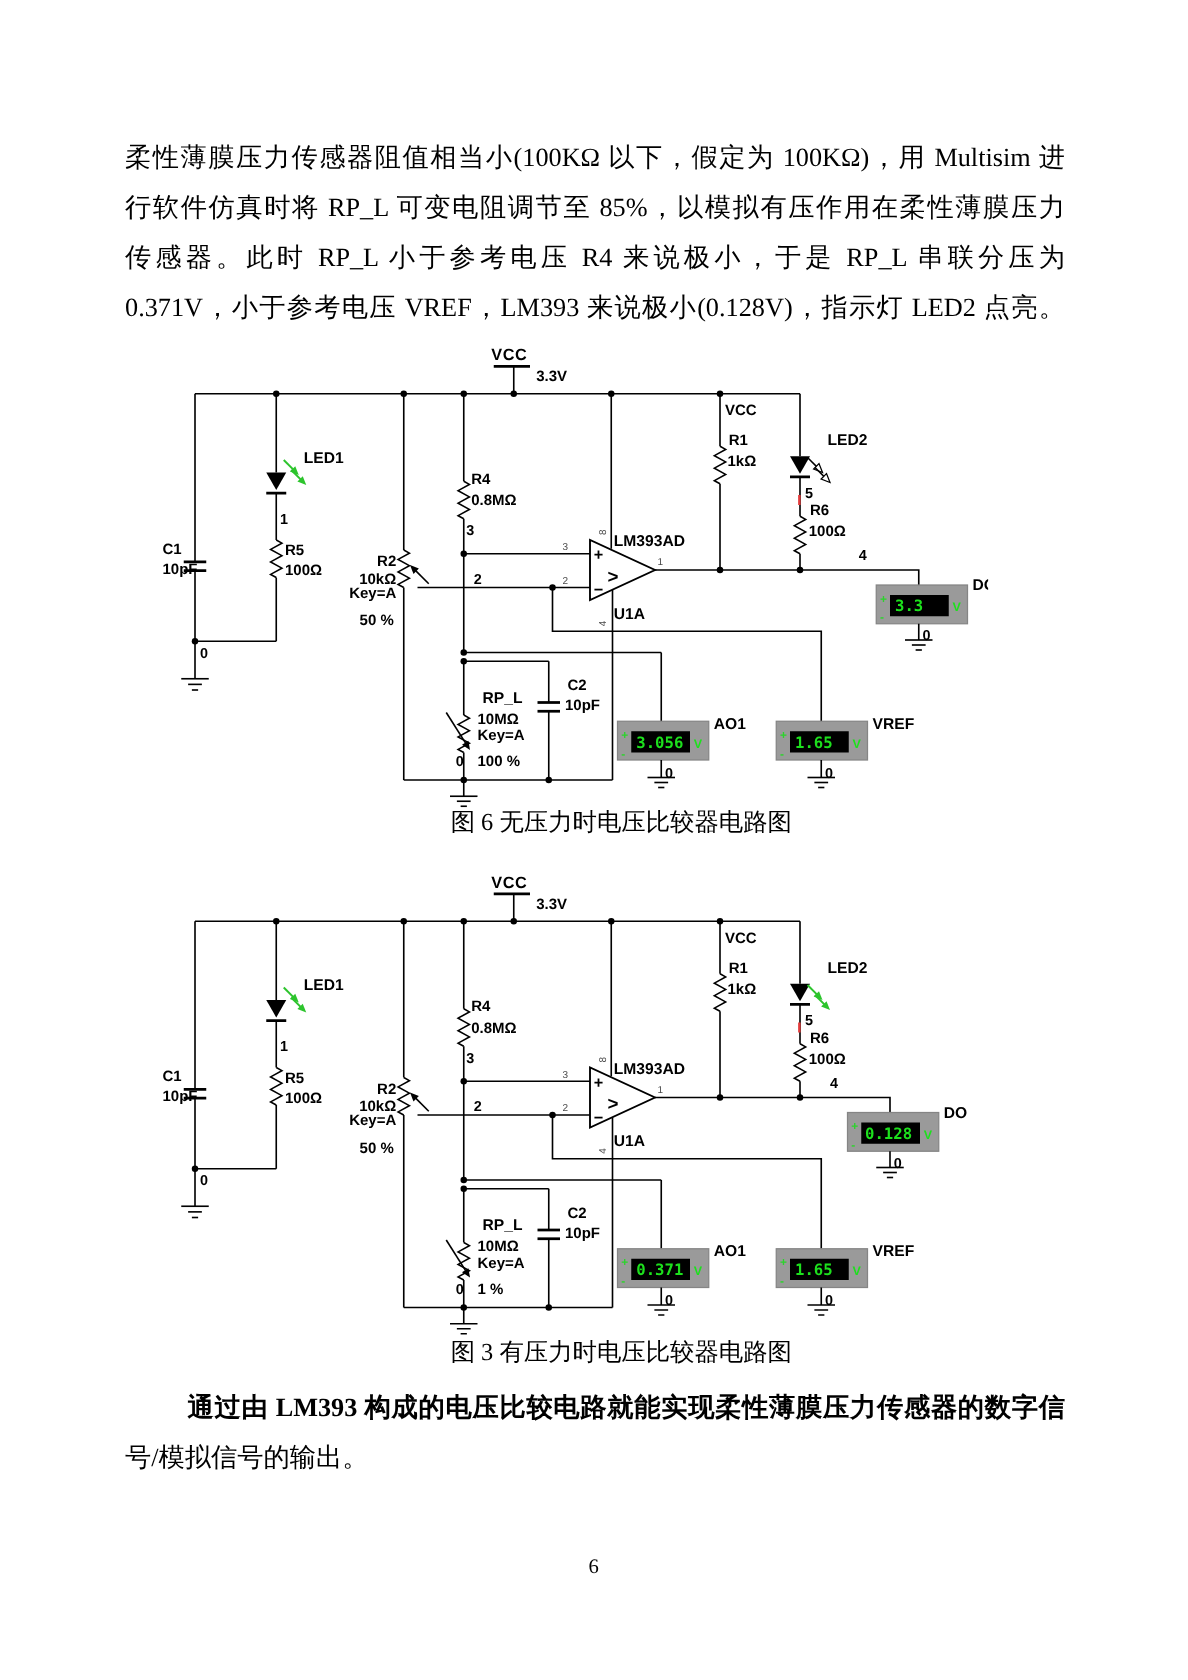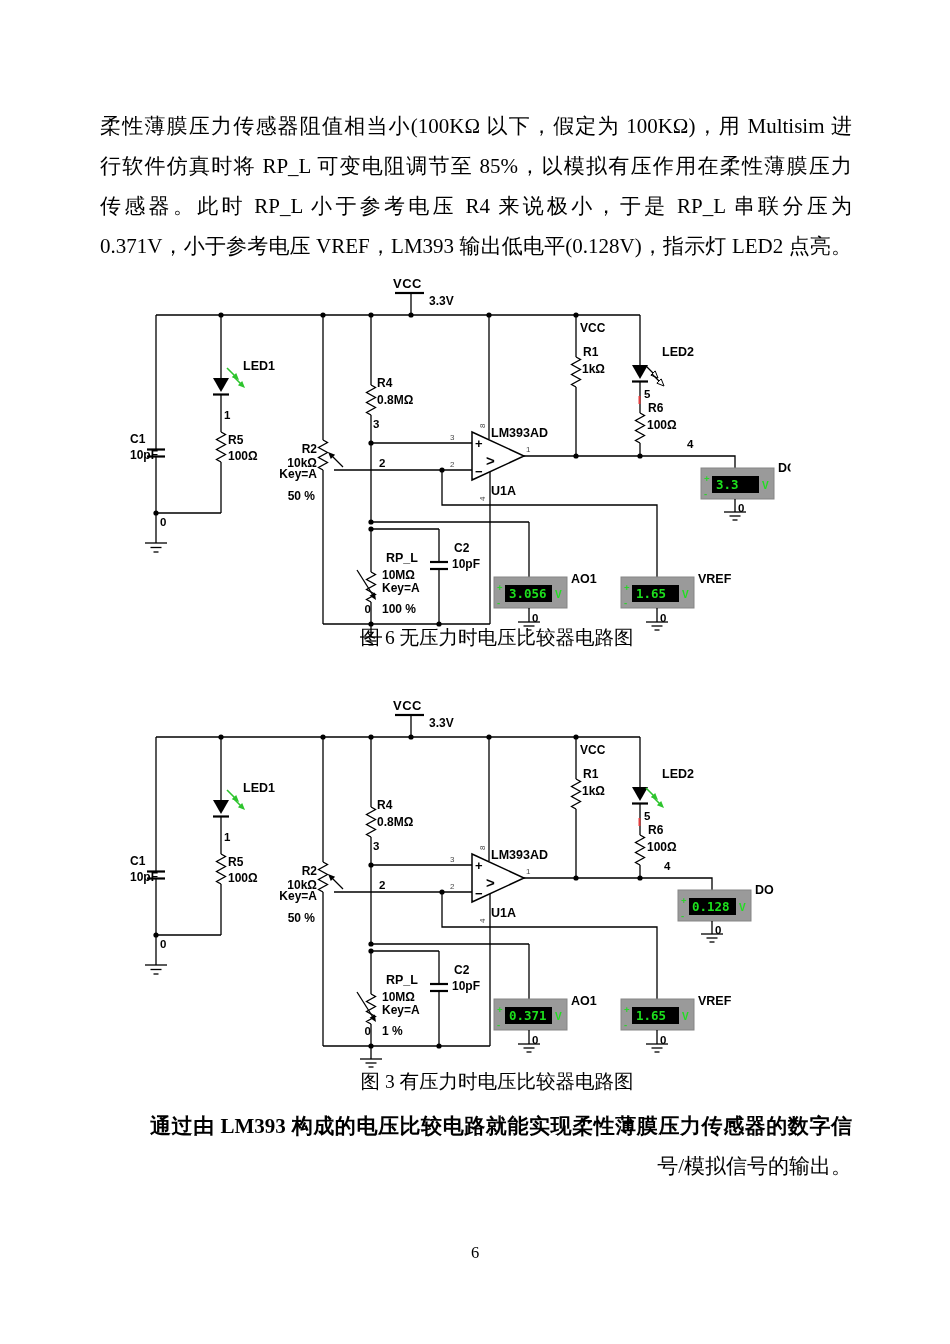--- a/index.html
+++ b/index.html
@@ -1,20 +1,20 @@
 <!DOCTYPE html>
 <html><head>
 <meta charset="utf-8">
 <style>
   html,body{margin:0;padding:0;background:#fff;}
   .page{position:relative;width:950px;height:1344px;background:#ffffff;overflow:hidden;
         font-family:"Liberation Serif",serif;color:#000;}
   .para{position:absolute;left:100px;width:752px;font-size:21px;line-height:40px;}
   .pline{text-align:justify;text-align-last:justify;}
-  .plain{text-align:right;margin-left:12px;}
+  .plain{text-align:left;}
   .indent{text-indent:50px;font-weight:bold;}
   .caption{position:absolute;left:100px;width:752px;text-align:center;text-indent:42px;
            font-size:19.5px;}
   .pageno{position:absolute;left:0;top:1243px;width:950px;text-align:center;font-size:16.5px;}
   .fig{position:absolute;left:124px;text-decoration:underline;}
   
   .w{stroke:#000;stroke-width:1.3;fill:none;}
   .w2{stroke:#000;stroke-width:2.2;fill:none;}
   .dot{fill:#000;}
   svg text{font-family:"Liberation Sans",sans-serif;}
@@ -40,21 +40,21 @@
 </style>
 </head>
 <body>
 
 <div class="page">
 
   <div class="para" style="top:106px">
     <div class="pline">柔性薄膜压力传感器阻值相当小(100KΩ 以下，假定为 100KΩ)，用 Multisim 进</div>
     <div class="pline">行软件仿真时将 RP_L 可变电阻调节至 85%，以模拟有压作用在柔性薄膜压力</div>
     <div class="pline">传感器。此时 RP_L 小于参考电压 R4 来说极小，于是 RP_L 串联分压为</div>
-    <div class="pline">0.371V，小于参考电压 VREF，LM393 输出低电平(0.128V)，指示灯 LED2 点亮。</div>
+    <div class="pline">0.371V，小于参考电压 VREF，LM393 来说极小(0.128V)，指示灯 LED2 点亮。</div>
   </div>
 
   <div class="fig" style="top:272px">
   <svg width="680" height="380" viewBox="0 0 680 380">
 
     <g>
       <path class="w" d="M32 43 H516"></path>
       <path class="w2" d="M271 21 H300"></path>
           <path class="w" d="M287 21 V43"></path>
       <path class="w" d="M32 43 V177"></path>
@@ -263,21 +263,21 @@
           <circle class="dot" cx="247" cy="250" r="2.6"></circle>
       <circle class="dot" cx="247" cy="257" r="2.6"></circle>
           <circle class="dot" cx="247" cy="352" r="2.6"></circle>
       <circle class="dot" cx="315" cy="352" r="2.6"></circle>
           <circle class="dot" cx="452" cy="184" r="2.6"></circle>
       <circle class="dot" cx="516" cy="184" r="2.6"></circle>
     </g>
   </svg>
   </div>
 
-  <div class="caption" style="top:624px">图 6 无压力时电压比较器电路图</div>
+  <div class="caption" style="top:644px">图 6 无压力时电压比较器电路图</div>
 
   <div class="fig" style="top:694px">
   <svg width="680" height="380" viewBox="0 0 680 380">
 
     <g>
       <path class="w" d="M32 43 H516"></path>
       <path class="w2" d="M271 21 H300"></path>
           <path class="w" d="M287 21 V43"></path>
       <path class="w" d="M32 43 V177"></path>
           <path class="w" d="M32 184 V241 H97"></path>

